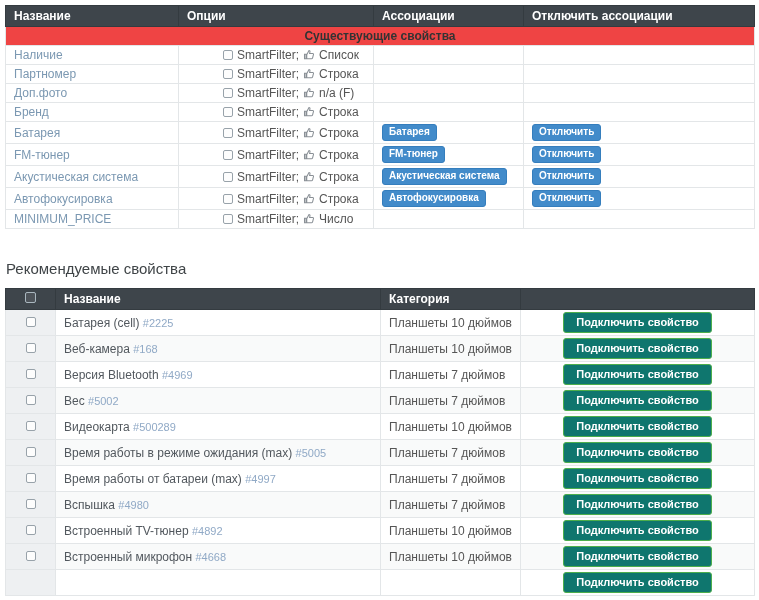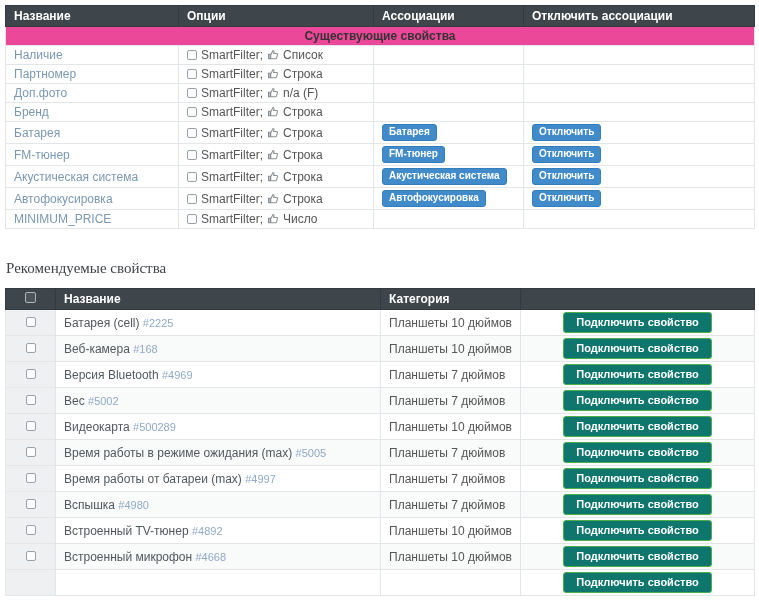--- a/index.html
+++ b/index.html
@@ -18,46 +18,46 @@
   .tbl-existing th {
     background: #3e454b; color: #fff; font-weight: bold;
     text-align: left; padding: 3px 8px; font-size: 12px;
     border: 1px solid #343b40; height: 19px;
   }
   .tbl-existing td {
     border: 1px solid #e3e6e8; padding: 2px 8px; height: 19px;
     background: #fff; vertical-align: middle;
   }
   .tbl-existing .section-row td {
-    background: #ec4899; color: #333; font-weight: bold; text-align: center;
+    background: #ef4444; color: #333; font-weight: bold; text-align: center;
     height: 18px;
   }
   .prop-link { color: #7b98b2; text-decoration: none; cursor: pointer; }
-  .opt-wrap { display: flex; align-items: center; gap: 4px; color: #555; }
+  .opt-wrap { display: flex; align-items: center; gap: 4px; color: #555; margin-left: 36px; }
 
   .cb {
     appearance: none; -webkit-appearance: none;
     width: 10px; height: 10px; margin: 0;
     border: 1px solid #98a2aa; border-radius: 2px; background: #fdfdfd;
     display: inline-block; cursor: pointer; flex: 0 0 auto;
   }
   .cb-dark { width: 11px; height: 11px; border-color: #aab7bf; background: rgba(255,255,255,0.08); }
 
   .hand-icon { display: inline-block; width: 12px; height: 12px; flex: 0 0 auto; }
 
   .badge-blue, .btn-blue {
     display: inline-block; background: #428bca; border: 1px solid #357ebd;
     color: #fff; font-weight: bold; font-size: 10px; line-height: 12px;
     padding: 1px 6px 2px; border-radius: 3px; cursor: pointer;
     font-family: "Liberation Sans", sans-serif;
   }
 
   
   .rec-heading {
-    margin: 31px 0 11px 1px; font-size: 15px; font-weight: normal; color: #3f4447; font-family: Liberation Serif, serif;
+    margin: 31px 0 11px 1px; font-size: 15px; font-weight: normal; color: #3f4447;
   }
 
   
   .tbl-rec th {
     background: #3e454b; color: #fff; font-weight: bold;
     text-align: left; padding: 3px 8px; font-size: 12px;
     border: 1px solid #343b40; height: 20px;
   }
   .tbl-rec th.cb-col-h { text-align: center; padding: 3px 0; }
   .tbl-rec td {

